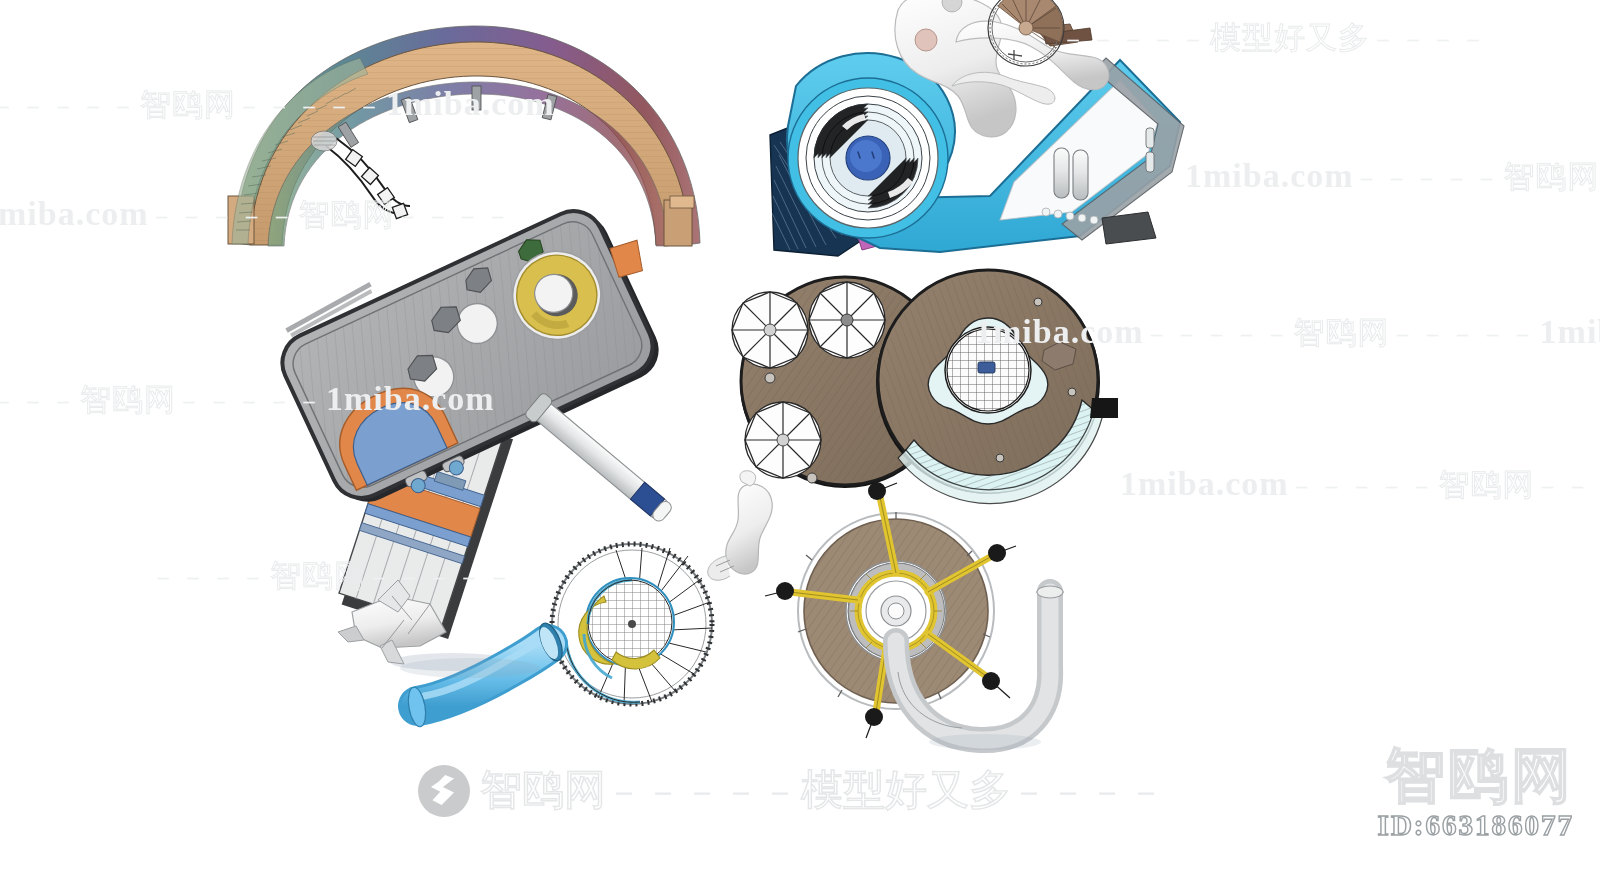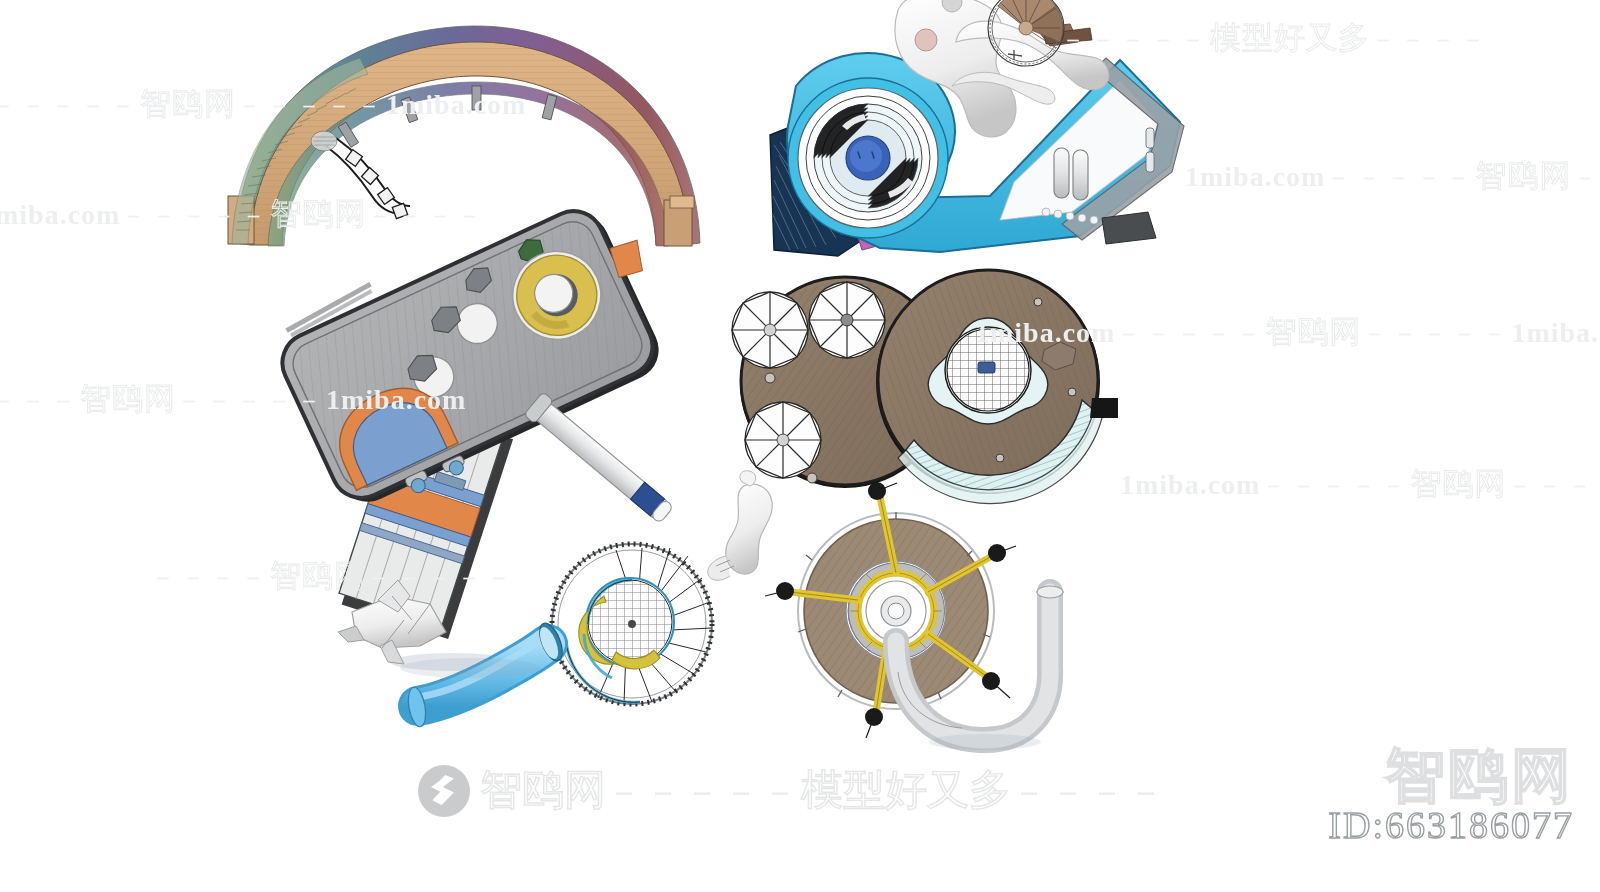--- a/index.html
+++ b/index.html
@@ -24,21 +24,21 @@
     -webkit-text-stroke:1px #e9ebec;
     font-family:"DejaVu Sans", sans-serif;
     font-weight:500;
     user-select:none;
   }
   .wm-row .lat{
     font-family:"Liberation Serif", serif;
     font-weight:700;
     color:#eceeef;
     -webkit-text-stroke:0;
-    font-size:28px;
+    font-size:34px;
   }
   .wm-row .dash{
     color:#eef0f1;
     -webkit-text-stroke:0;
     letter-spacing:4px;
     font-family:"Liberation Sans", sans-serif;
     font-size:26px;
   }
 
   
@@ -65,23 +65,23 @@
 
   
   .wm-id{position:absolute;right:26px;bottom:52px;text-align:right;z-index:42;pointer-events:none;user-select:none;}
   .wm-id .brand{
     font-size:60px;line-height:62px;letter-spacing:3px;
     color:transparent;-webkit-text-stroke:1.5px #dddfe0;
     font-family:"DejaVu Sans", sans-serif;font-weight:600;
   }
   .wm-id .idtext{
     margin-top:4px;
-    font-size:38px;line-height:30px;letter-spacing:2px;
+    font-size:29px;line-height:30px;letter-spacing:2px;
     color:transparent;-webkit-text-stroke:1.4px #9aa0a3;
-    font-family:"Liberation Serif", serif;font-weight:400;
+    font-family:"Liberation Serif", serif;font-weight:700;
   }
 
   
   #models{position:absolute;inset:0;z-index:20;}
   #models svg{position:absolute;left:0;top:0;}
 </style>
 </head>
 <body>
 
 <div id="stage">

